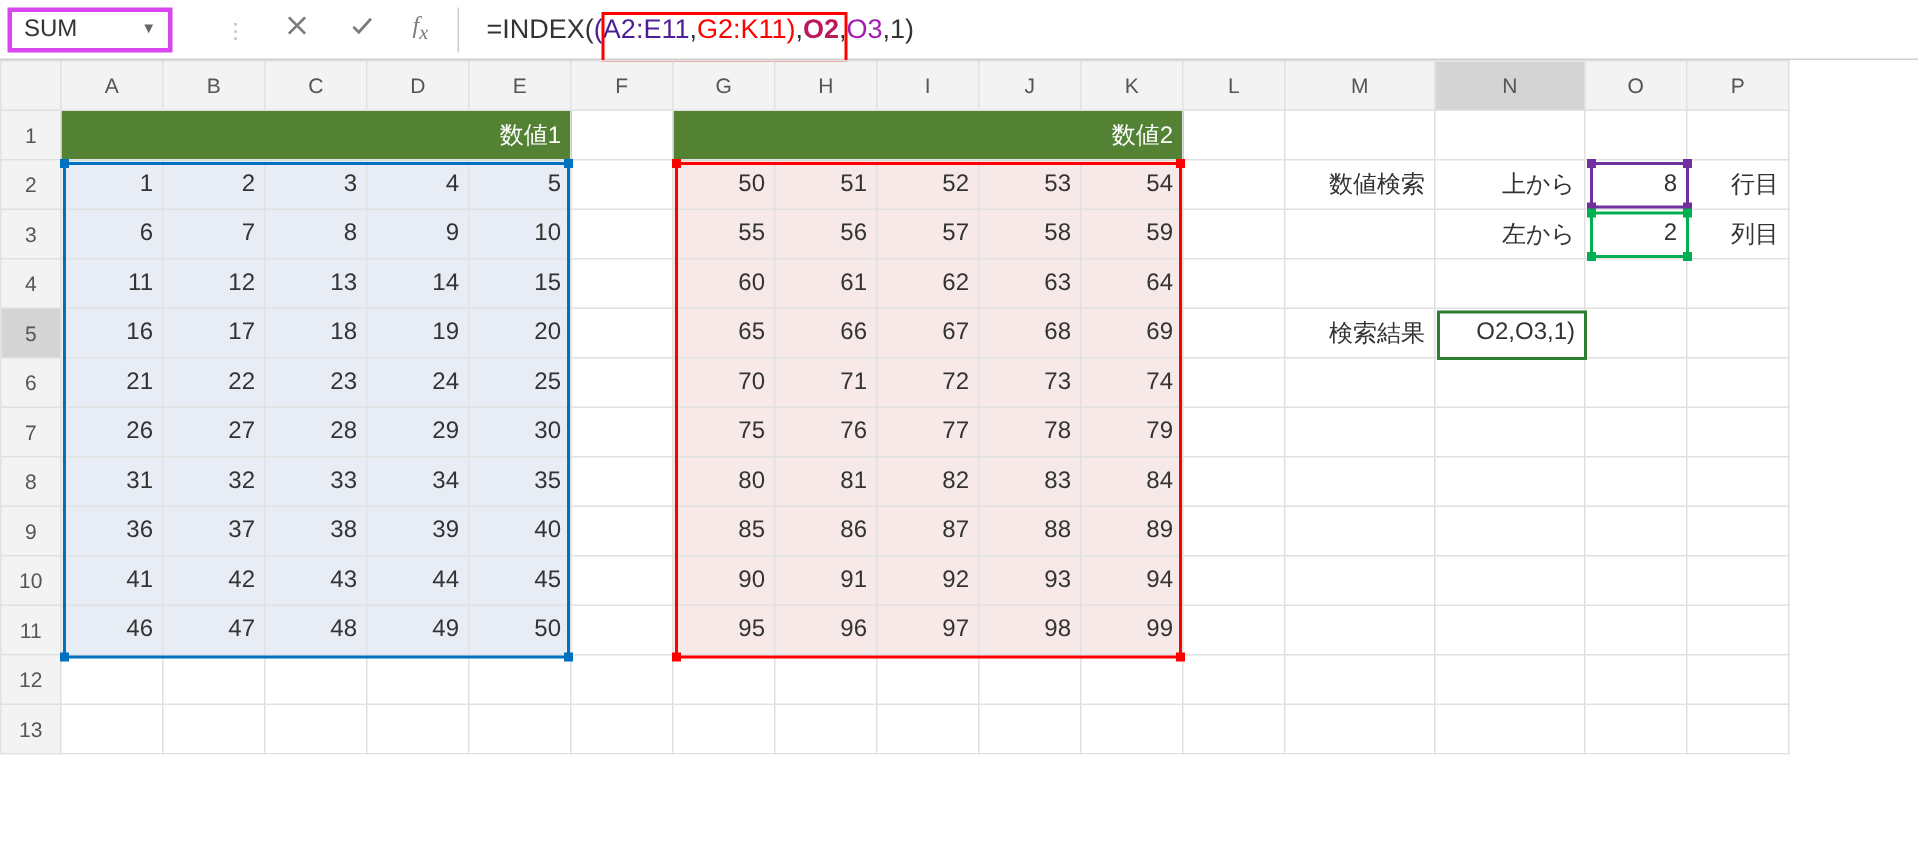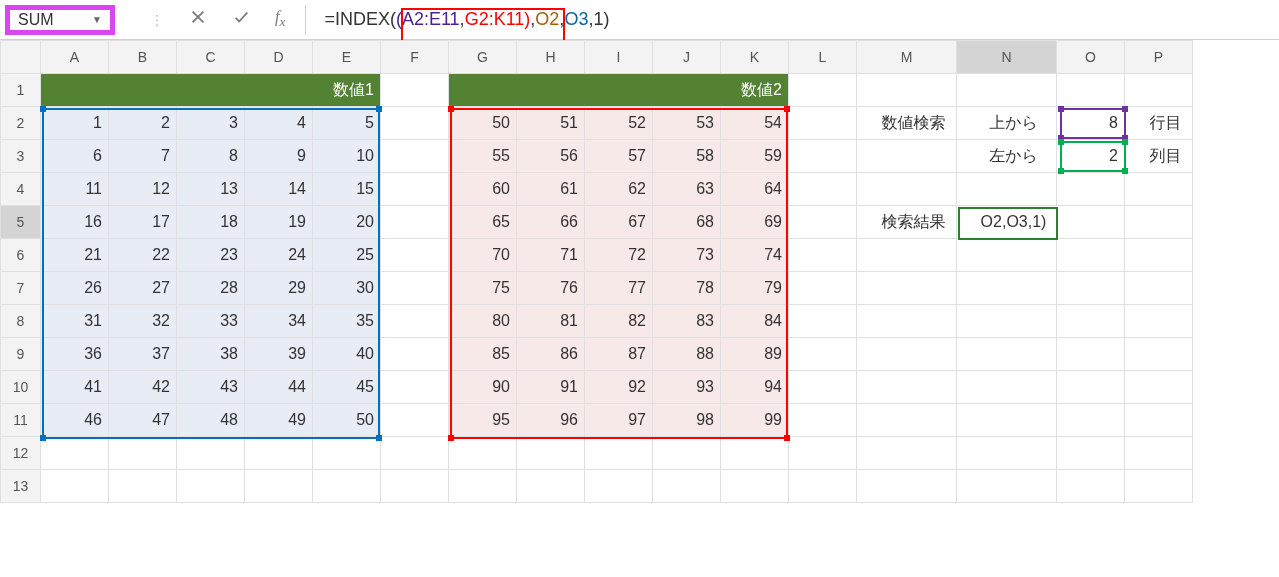--- a/index.html
+++ b/index.html
@@ -14,21 +14,21 @@
       display: flex;
       align-items: center;
       border-bottom: 1px solid #d0d0d0;
       background: #fff;
       height: 40px;
       padding-left: 5px;
     }
     .name-box {
       width: 110px;
       height: 30px;
-      border: 5px solid #d946ef;
+      border: 3px solid #d946ef;
       display: flex;
       align-items: center;
       padding: 0 8px;
       font-size: 16px;
       justify-content: space-between;
     }
     .name-box .dd { color: #666; font-size: 10px; }
     .fb-icons {
       display: flex;
       align-items: center;
@@ -46,22 +46,22 @@
       border-left: 1px solid #ccc;
       display: flex;
       align-items: center;
       padding-left: 18px;
       font-size: 18px;
       color: #333;
       position: relative;
     }
     .formula-text .blue { color: #4c1d95; }
     .formula-text .red { color: #ff0000; }
-    .formula-text .purple { color: #a16207; }
-    .formula-text .green { color: #0369a1; }
+    .formula-text .purple { color: #be185d; font-weight: bold; }
+    .formula-text .green { color: #a21caf; }
     .redbox {
       position: absolute;
       border: 2px solid #ff0000;
       height: 34px;
       top: 3px;
       left: 95px;
       width: 164px;
       pointer-events: none;
     }
     table.sheet {
@@ -78,21 +78,21 @@
       color: #555;
       font-size: 14px;
     }
     .corner { width: 40px; background: #f3f3f3; }
     .colh { width: 68px; text-align: center; }
     .colh.wide { width: 100px; }
     .rowh { width: 40px; text-align: center; background: #f3f3f3; color: #555; }
     .rowh.active { background: #d4d4d4; }
     .colh.active { background: #d4d4d4; }
     .sheet td { text-align: right; padding-right: 6px; font-size: 16px; color: #333; }
-    .sheet td.label { text-align: center; padding-left: 20px; }
+    .sheet td.label { text-align: right; padding-left: 20px; }
     .hdr-green {
       background: #548235 !important;
       color: #fff !important;
       text-align: right;
       font-size: 16px;
     }
     .blue-cell { background: #e7ecf5; }
     .red-cell { background: #f8e9e9; }
     
     .overlay {

